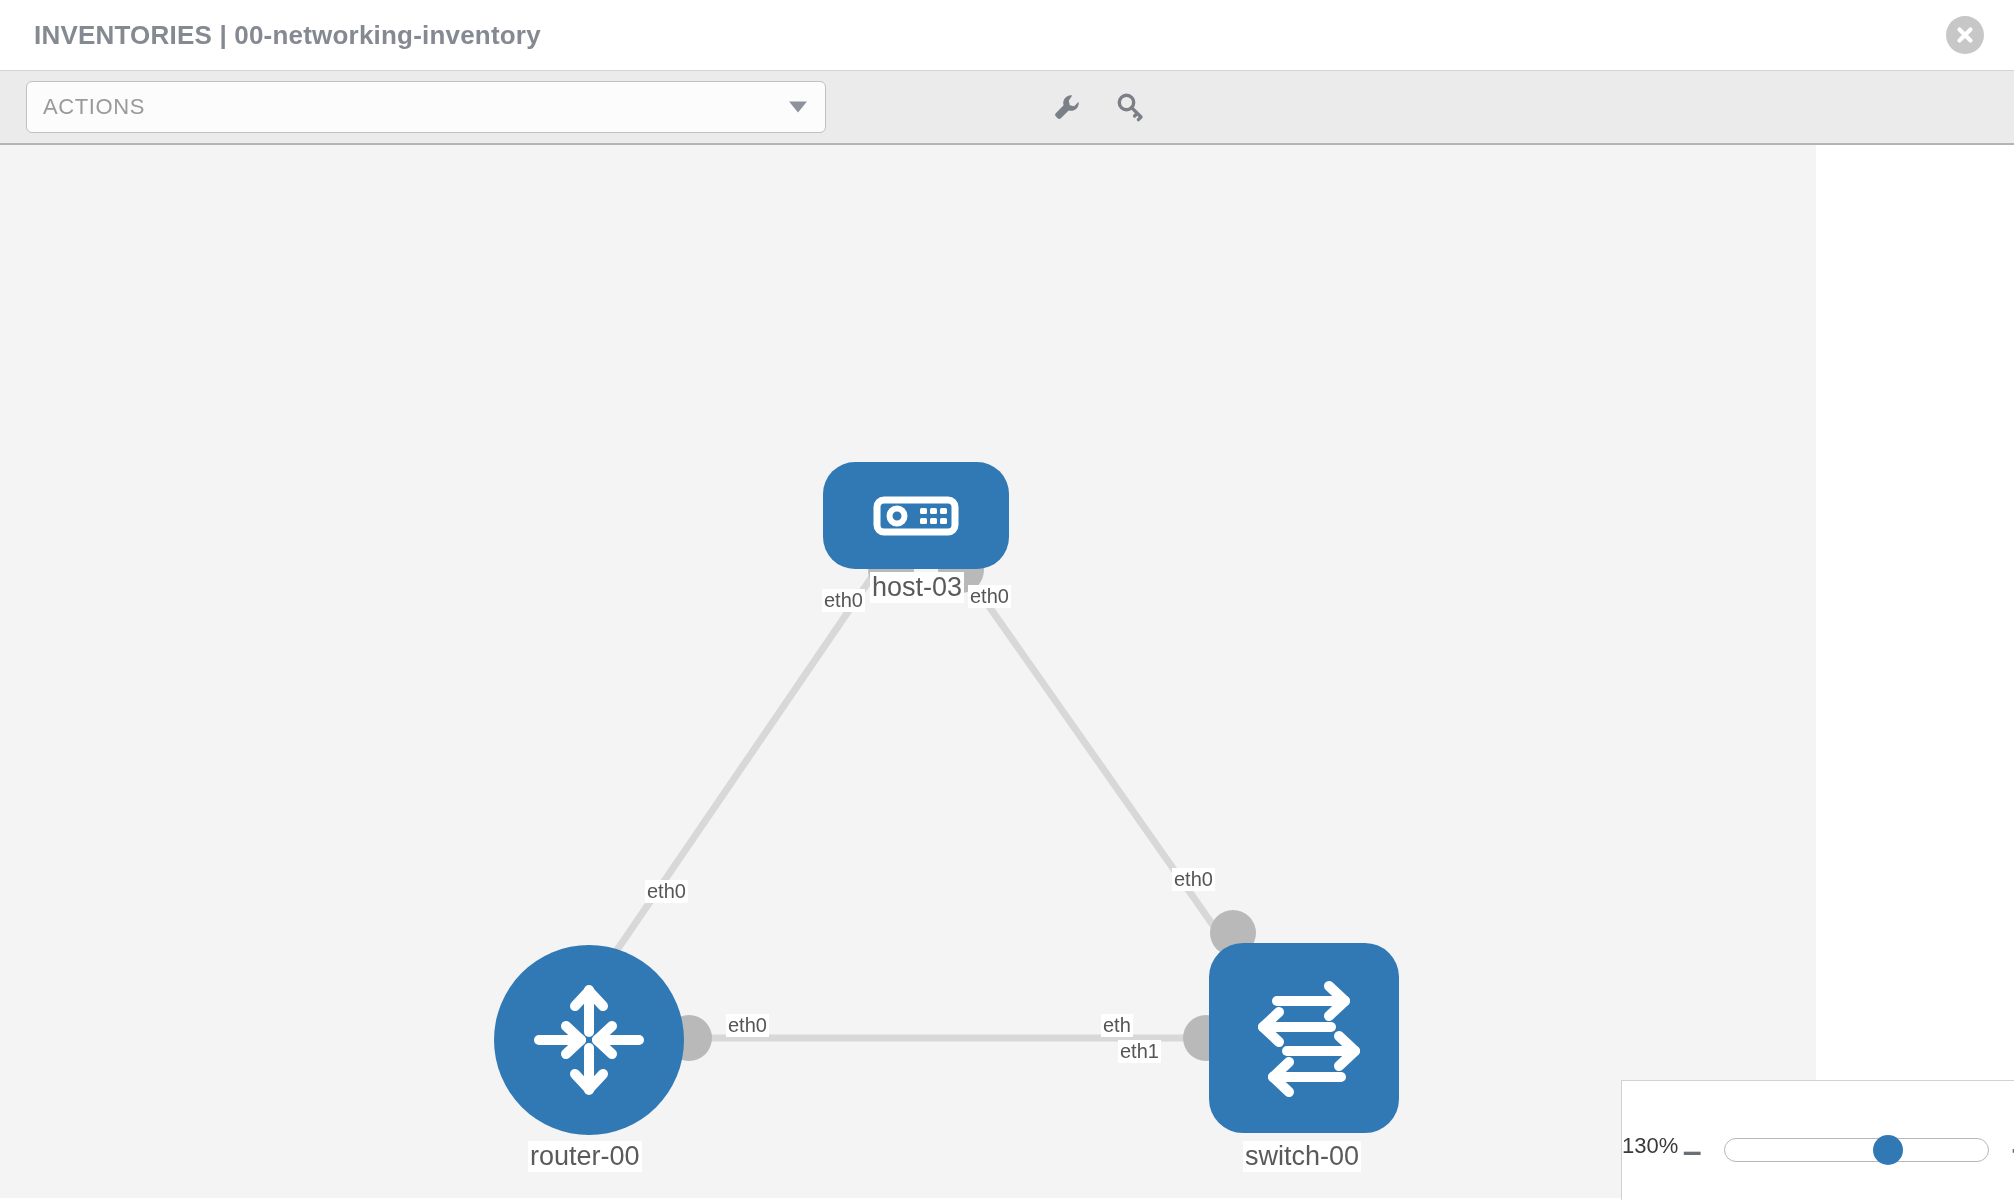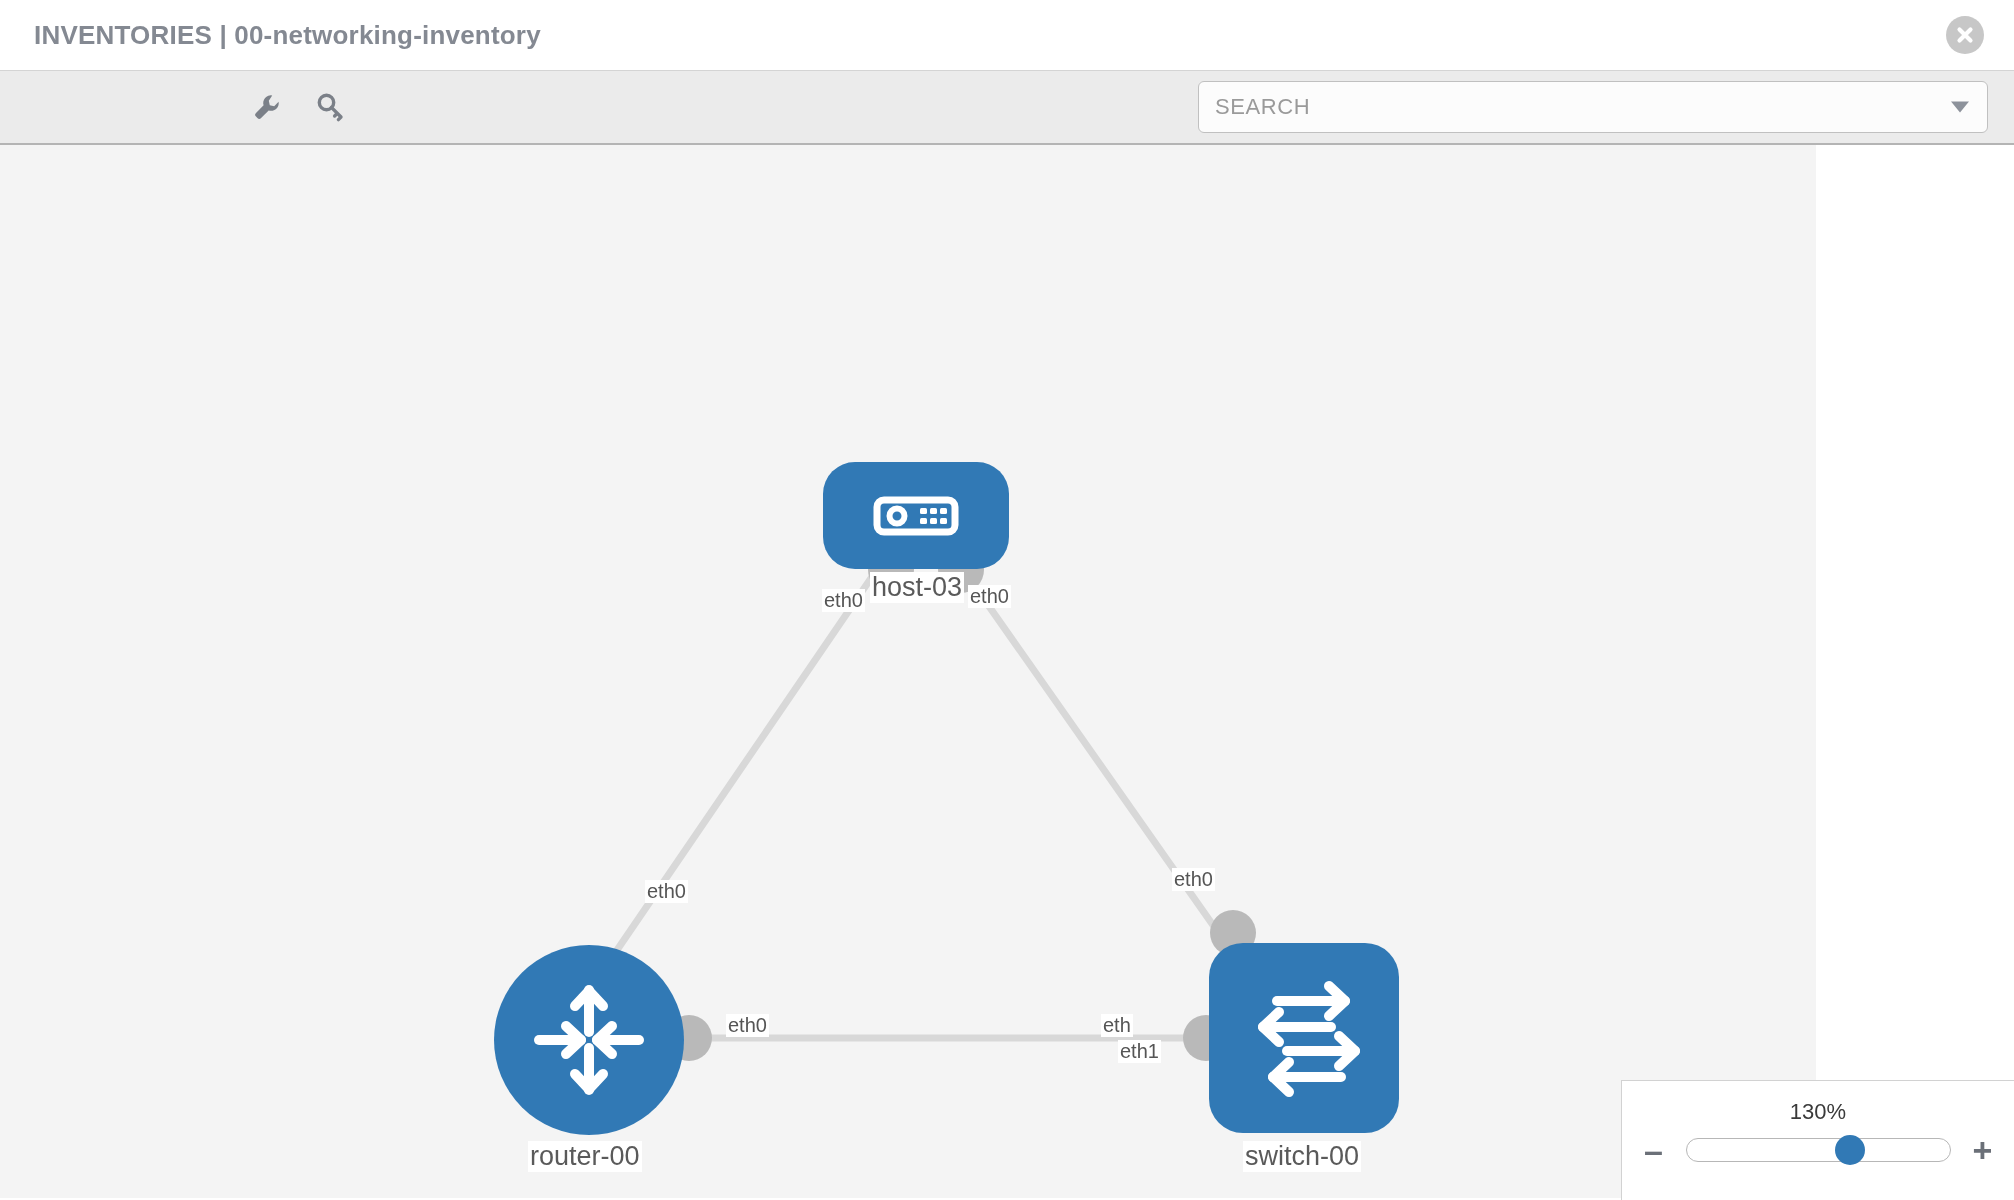--- a/index.html
+++ b/index.html
@@ -183,21 +183,21 @@
     position: absolute;
     left: 1621px;
     top: 1080px;
     width: 393px;
     height: 120px;
     background: #ffffff;
     border: 1px solid #d2d2d2;
     border-right: none;
     border-bottom: none;
     display: flex;
-    flex-direction: column;
+    flex-direction: row;
     align-items: center;
     padding-top: 18px;
   }
   .zoom-value {
     font-size: 22px;
     color: #3a3a3a;
     margin-bottom: 8px;
   }
   .zoom-row {
     display: flex;
@@ -242,39 +242,39 @@
   <div class="header-title">INVENTORIES | 00-networking-inventory</div>
   <div class="close-btn">
     <svg width="22" height="22" viewBox="0 0 22 22">
       <path d="M5.5 5.5 L16.5 16.5 M16.5 5.5 L5.5 16.5" stroke="#ffffff" stroke-width="4.2" stroke-linecap="round"></path>
     </svg>
   </div>
 </div>
 
 <div class="toolbar">
 
+  <div class="actions-select">
+    <span class="actions-label">ACTIONS</span>
+    <span class="caret"></span>
+  </div>
 
   <div class="tool-icons">
     <div class="tool-icon">
       <svg width="32" height="32" viewBox="0 0 32 32">
         <path d="M21.2 4.4 a7.6 7.6 0 0 0 -8.6 9.9 L5.0 21.9 a2.6 2.6 0 0 0 0 3.7 l1.4 1.4 a2.6 2.6 0 0 0 3.7 0 l7.6 -7.6 a7.6 7.6 0 0 0 9.9 -8.6 l-4.4 4.4 -4.4 -1.0 -1.0 -4.4 z" fill="#7b8088"></path>
       </svg>
     </div>
     <div class="tool-icon">
       <svg width="32" height="32" viewBox="0 0 32 32">
         <circle cx="11.5" cy="11.5" r="7.2" fill="none" stroke="#7b8088" stroke-width="3.4"></circle>
         <path d="M16.4 16.4 L26 26 M22.3 22.3 L19.6 25 M26 26 L23.4 28.6" stroke="#7b8088" stroke-width="3.4" stroke-linecap="round" fill="none"></path>
       </svg>
     </div>
   </div>
 
-  <div class="search-box">
-    <input class="search-input" type="text" placeholder="SEARCH" style="">
-    <span class="caret"></span>
-  </div>
 </div>
 
 <div class="canvas">
 
   <svg class="topology" width="2014" height="1053">
     <g stroke="#d8d8d8" stroke-width="7" fill="none" stroke-linecap="round">
       <line x1="880" y1="420" x2="600" y2="830"></line>
       <line x1="960" y1="420" x2="1248" y2="830"></line>
       <line x1="690" y1="893" x2="1215" y2="893"></line>
     </g>

